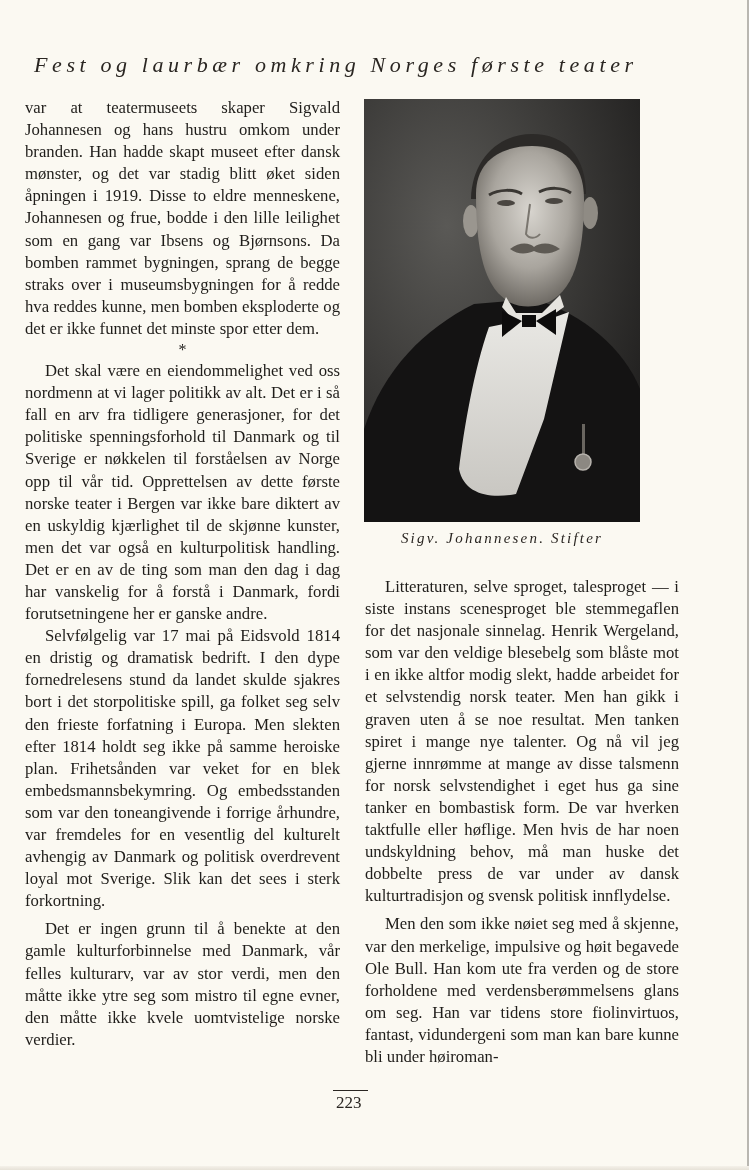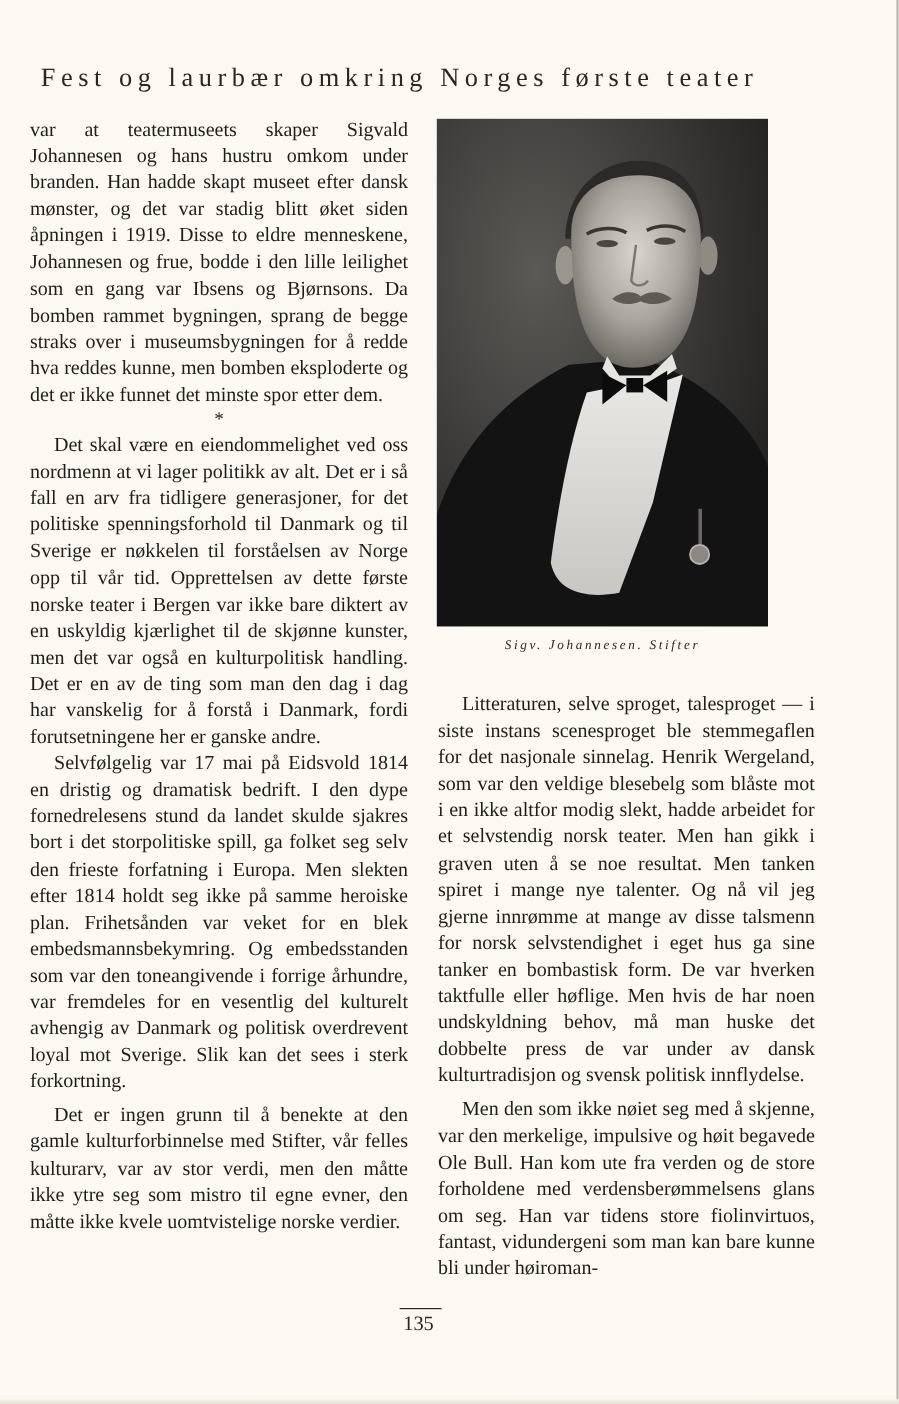--- a/index.html
+++ b/index.html
@@ -14,21 +14,21 @@
     position: absolute; right: 0; top: 0; width: 2px; height: 1170px;
     background: #b9b7b1;
   }
   .bottom-edge {
     position: absolute; left: 0; bottom: 0; width: 749px; height: 4px;
     background: linear-gradient(#f4f1ea, #e6e2d8);
   }
   .running-head {
     position: absolute; left: 34px; top: 52px; width: 640px;
     font-family: "Liberation Serif", serif;
-    font-size: 22px; letter-spacing: 4.6px;
+    font-style: italic; font-size: 22px; letter-spacing: 4.6px;
     color: #2a2622; white-space: nowrap;
   }
   .col {
     position: absolute;
     font-family: "Liberation Serif", serif;
     font-size: 16.7px; line-height: 22.1px;
     text-align: justify; color: #1f1d1a;
   }
   .col p { margin: 0; }
   .col p.indent { text-indent: 20px; }
@@ -41,21 +41,21 @@
   .photo {
     position: absolute; left: 364px; top: 99px; width: 276px; height: 423px;
     overflow: hidden;
     background: radial-gradient(ellipse at 30% 30%, #5a5956 0%, #3b3a38 45%, #232221 80%, #1a1918 100%);
   }
   .photo svg { display: block; }
   .caption {
     position: absolute; left: 364px; top: 530px; width: 276px;
     text-align: center;
     font-family: "Liberation Serif", serif;
-    font-style: italic; font-size: 11px; line-height: 17px;
+    font-style: italic; font-size: 15px; line-height: 17px;
     letter-spacing: 2.2px; color: #2a2622;
   }
   .folio-rule {
     position: absolute; left: 333px; top: 1090px; width: 35px; height: 1px;
     background: #2a2622;
   }
   .folio {
     position: absolute; left: 336px; top: 1093px;
     font-family: "Liberation Serif", serif; font-size: 17px; color: #2a2622;
   }
@@ -66,21 +66,21 @@
 <div class="page-edge"></div>
 <div class="bottom-edge"></div>
 
 <div class="running-head">Fest og laurbær omkring Norges første teater</div>
 
 <div class="col col-left">
   <p>var at teatermuseets skaper Sigvald Johannesen og hans hustru omkom under branden. Han hadde skapt museet efter dansk mønster, og det var stadig blitt øket siden åpningen i 1919. Disse to eldre menneskene, Johannesen og frue, bodde i den lille leilighet som en gang var Ibsens og Bjørnsons. Da bomben rammet bygningen, sprang de begge straks over i museumsbygningen for å redde hva reddes kunne, men bomben eksploderte og det er ikke funnet det minste spor etter dem.</p>
   <p class="asterisk">*</p>
   <p class="indent">Det skal være en eiendommelighet ved oss nordmenn at vi lager politikk av alt. Det er i så fall en arv fra tidligere generasjoner, for det politiske spenningsforhold til Danmark og til Sverige er nøkkelen til forståelsen av Norge opp til vår tid. Opprettelsen av dette første norske teater i Bergen var ikke bare diktert av en uskyldig kjærlighet til de skjønne kunster, men det var også en kulturpolitisk handling. Det er en av de ting som man den dag i dag har vanskelig for å forstå i Danmark, fordi forutsetningene her er ganske andre.</p>
   <p class="indent">Selvfølgelig var 17 mai på Eidsvold 1814 en dristig og dramatisk bedrift. I den dype fornedrelesens stund da landet skulde sjakres bort i det storpolitiske spill, ga folket seg selv den frieste forfatning i Europa. Men slekten efter 1814 holdt seg ikke på samme heroiske plan. Frihetsånden var veket for en blek embedsmannsbekymring. Og embedsstanden som var den toneangivende i forrige århundre, var fremdeles for en vesentlig del kulturelt avhengig av Danmark og politisk overdrevent loyal mot Sverige. Slik kan det sees i sterk forkortning.</p>
-  <p class="indent para-gap">Det er ingen grunn til å benekte at den gamle kulturforbinnelse med Stifter, vår felles kulturarv, var av stor verdi, men den måtte ikke ytre seg som mistro til egne evner, den måtte ikke kvele uomtvistelige norske verdier.</p>
+  <p class="indent para-gap">Det er ingen grunn til å benekte at den gamle kulturforbinnelse med Danmark, vår felles kulturarv, var av stor verdi, men den måtte ikke ytre seg som mistro til egne evner, den måtte ikke kvele uomtvistelige norske verdier.</p>
 </div>
 
 <div class="photo">
   <svg width="276" height="423" viewBox="0 0 276 423">
     <defs>
       <radialGradient id="face" cx="50%" cy="40%" r="60%">
         <stop offset="0%" stop-color="#d8d5cf"></stop>
         <stop offset="60%" stop-color="#a9a59e"></stop>
         <stop offset="100%" stop-color="#6e6a64"></stop>
       </radialGradient>
@@ -123,13 +123,13 @@
 <div class="caption">
   <div>Sigv. Johannesen. Stifter</div>
 </div>
 
 <div class="col col-right">
   <p class="indent">Litteraturen, selve sproget, talesproget — i siste instans scenesproget ble stemmegaflen for det nasjonale sinnelag. Henrik Wergeland, som var den veldige blesebelg som blåste mot i en ikke altfor modig slekt, hadde arbeidet for et selvstendig norsk teater. Men han gikk i graven uten å se noe resultat. Men tanken spiret i mange nye talenter. Og nå vil jeg gjerne innrømme at mange av disse talsmenn for norsk selvstendighet i eget hus ga sine tanker en bombastisk form. De var hverken taktfulle eller høflige. Men hvis de har noen undskyldning behov, må man huske det dobbelte press de var under av dansk kulturtradisjon og svensk politisk innflydelse.</p>
   <p class="indent para-gap">Men den som ikke nøiet seg med å skjenne, var den merkelige, impulsive og høit begavede Ole Bull. Han kom ute fra verden og de store forholdene med verdensberømmelsens glans om seg. Han var tidens store fiolinvirtuos, fantast, vidundergeni som man kan bare kunne bli under høiroman-</p>
 </div>
 
 <div class="folio-rule"></div>
-<div class="folio">135</div>
+<div class="folio">223</div>
 
 </body></html>

